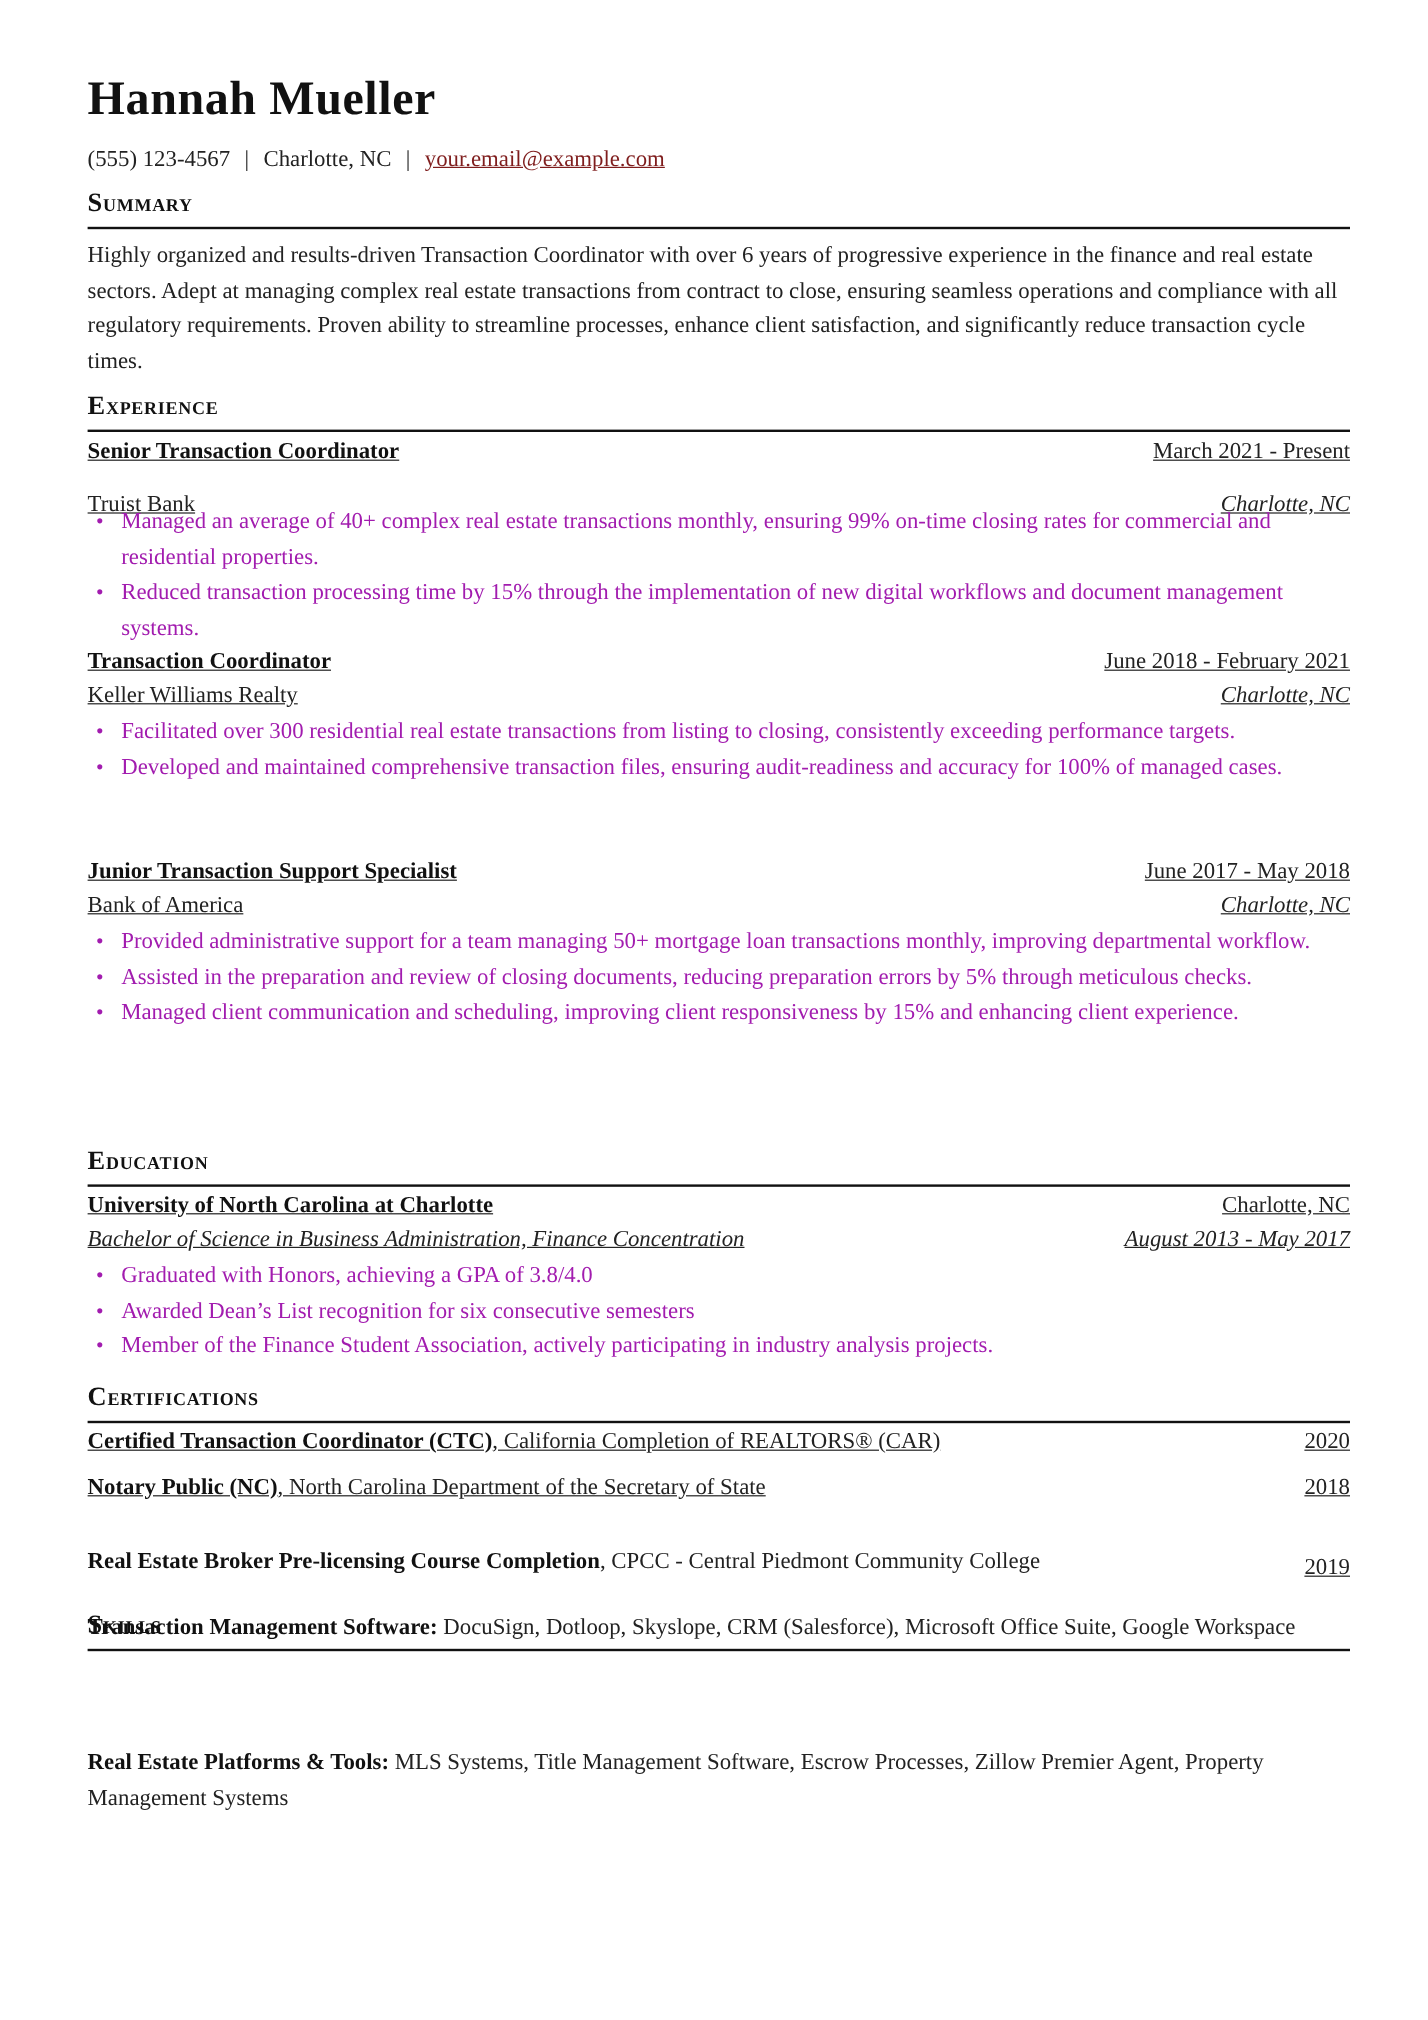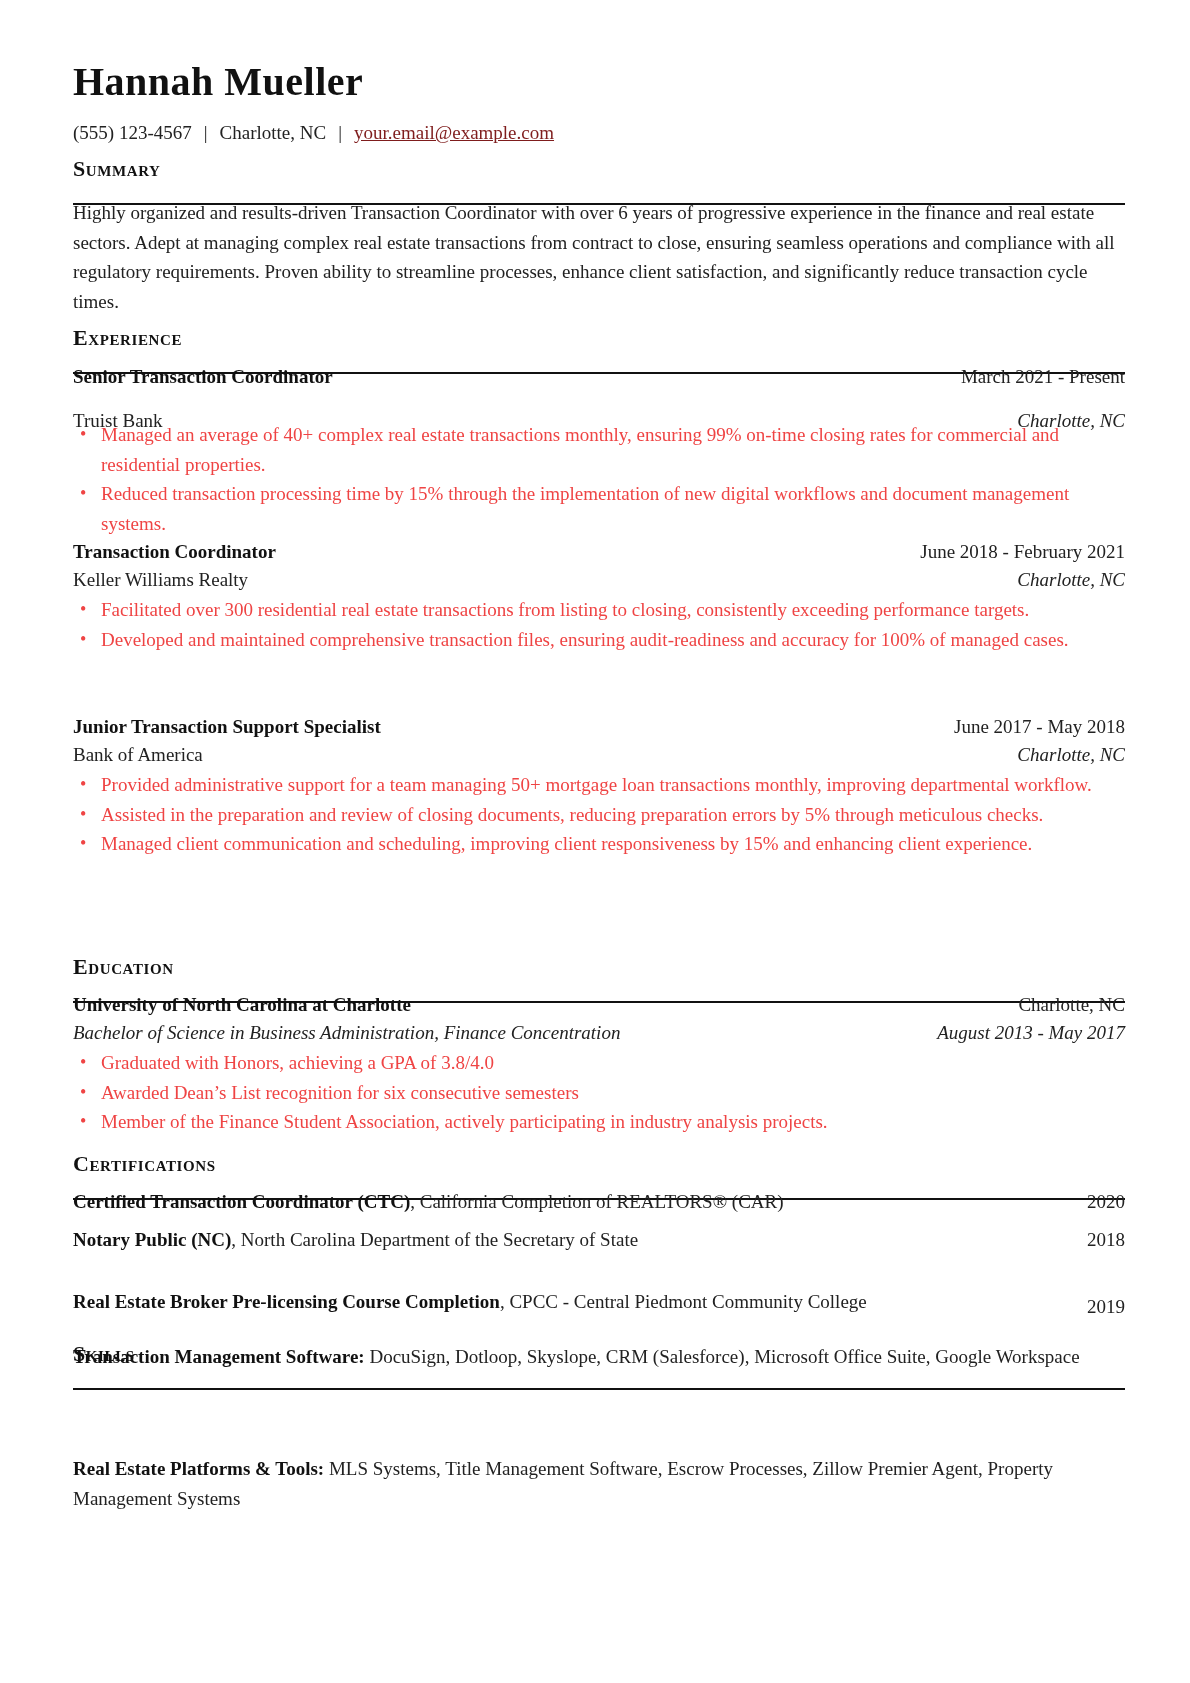--- a/index.html
+++ b/index.html
@@ -18,36 +18,36 @@
   .contact {
     position: absolute; top: 122px; left: 0;
     font-size: 19px; font-family: "Liberation Serif", serif; color: #222;
   }
   .contact .sep { margin: 0 12px; }
   .contact a { color: #7f1d1d; text-decoration: underline; }
   .section-title {
     position: absolute; left: 0; width: 1052px;
     font-family: "Liberation Serif", serif; font-size: 22px; font-weight: bold;
     font-variant: small-caps; letter-spacing: 0.6px; color: #111;
-    border-bottom: 2px solid #111; padding-bottom: 21px;
+    border-bottom: 2px solid #111; padding-bottom: 7px;
   }
   .para {
     position: absolute; left: 0; width: 1052px;
     font-family: "Liberation Serif", serif; font-size: 19px; line-height: 29.5px; color: #222;
   }
   .row {
     position: absolute; left: 0; width: 1052px; height: 28px;
     display: flex; justify-content: space-between; align-items: baseline;
-    font-family: "Liberation Serif", serif; font-size: 19px; color: #222;
+    font-family: "Liberation Serif", serif; font-size: 19px; color: #222; text-decoration: underline;
   }
   .bold { font-weight: bold; color: #111; }
   .ital { font-style: italic; }
   ul.bullets {
     position: absolute; left: 0; width: 1052px; margin: 0; padding: 0; list-style: none;
-    font-family: "Liberation Serif", serif; font-size: 19px; line-height: 29.5px; color: #ef4444;
+    font-family: "Liberation Serif", serif; font-size: 19px; line-height: 29.5px; color: #a21caf;
   }
   ul.bullets li { position: relative; padding-left: 28px; }
   ul.bullets li::before {
     content: "\2022"; position: absolute; left: 7px; top: 0; font-size: 18px;
   }
 </style>
 </head>
 <body>
 
 <div class="page">

